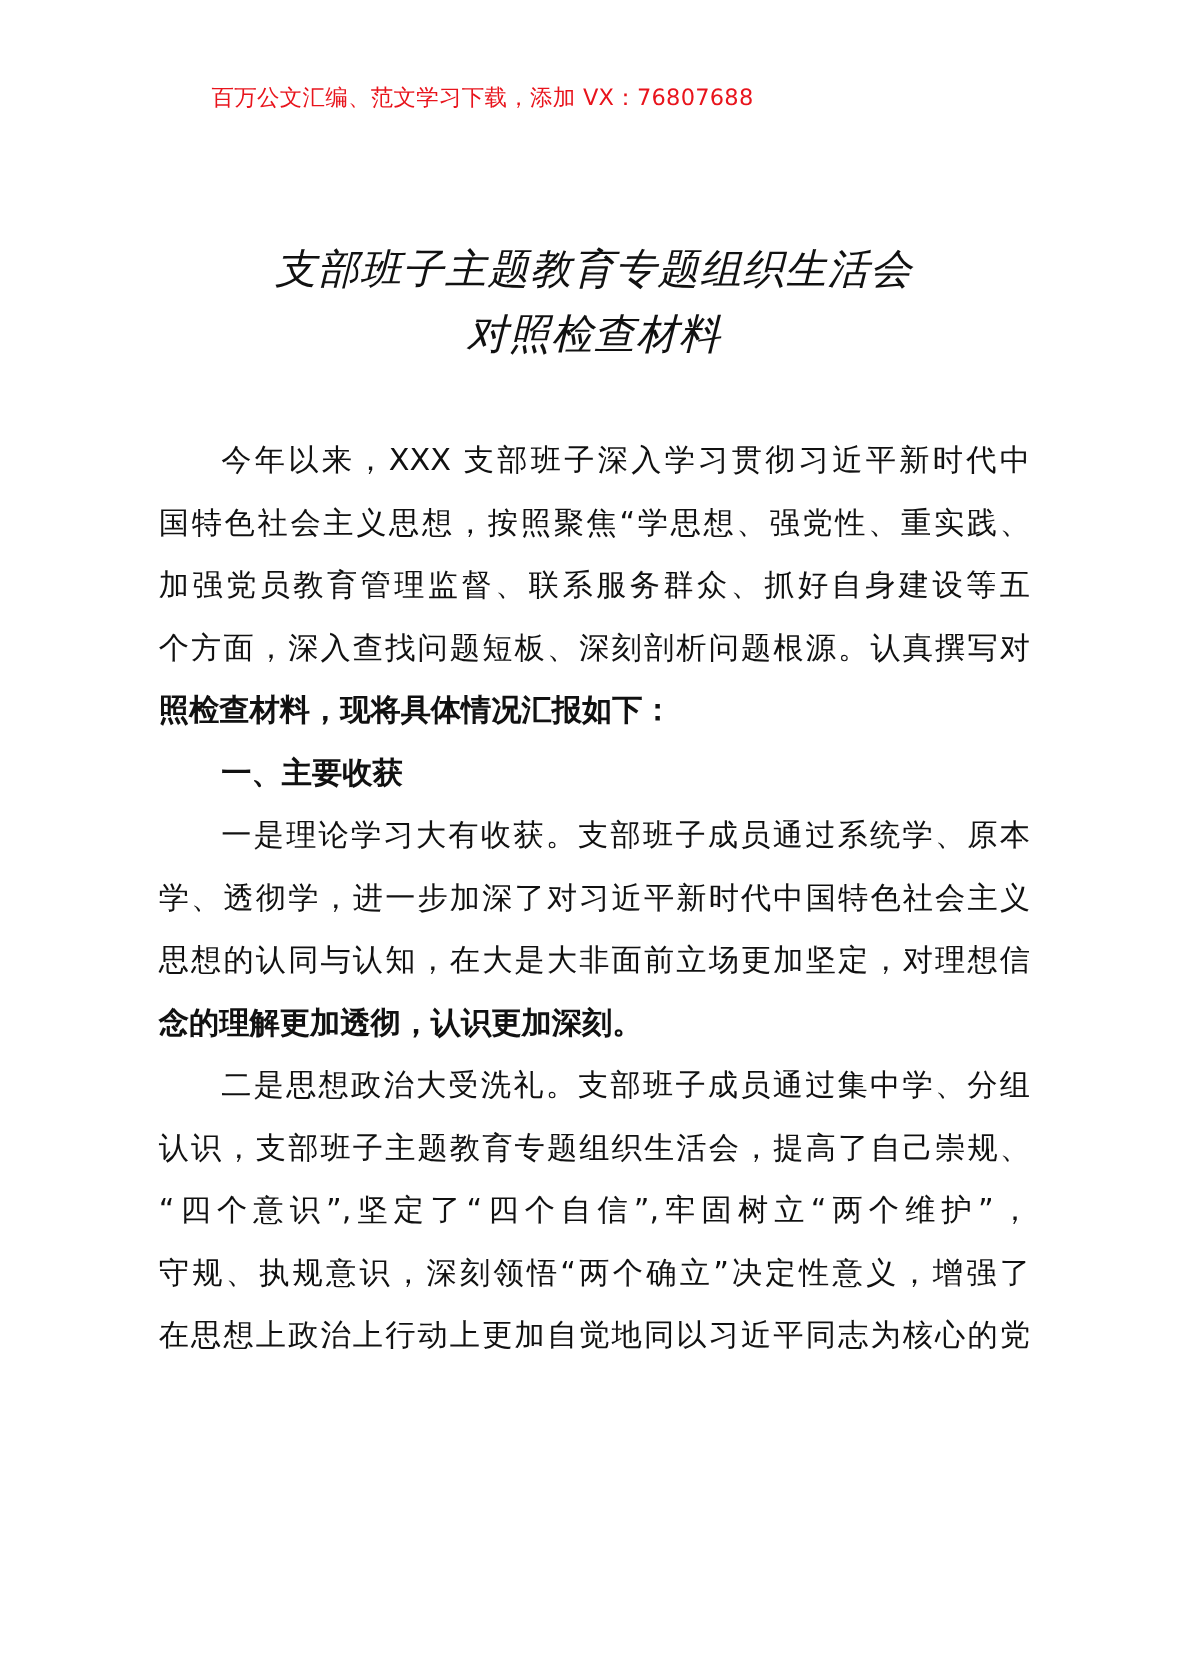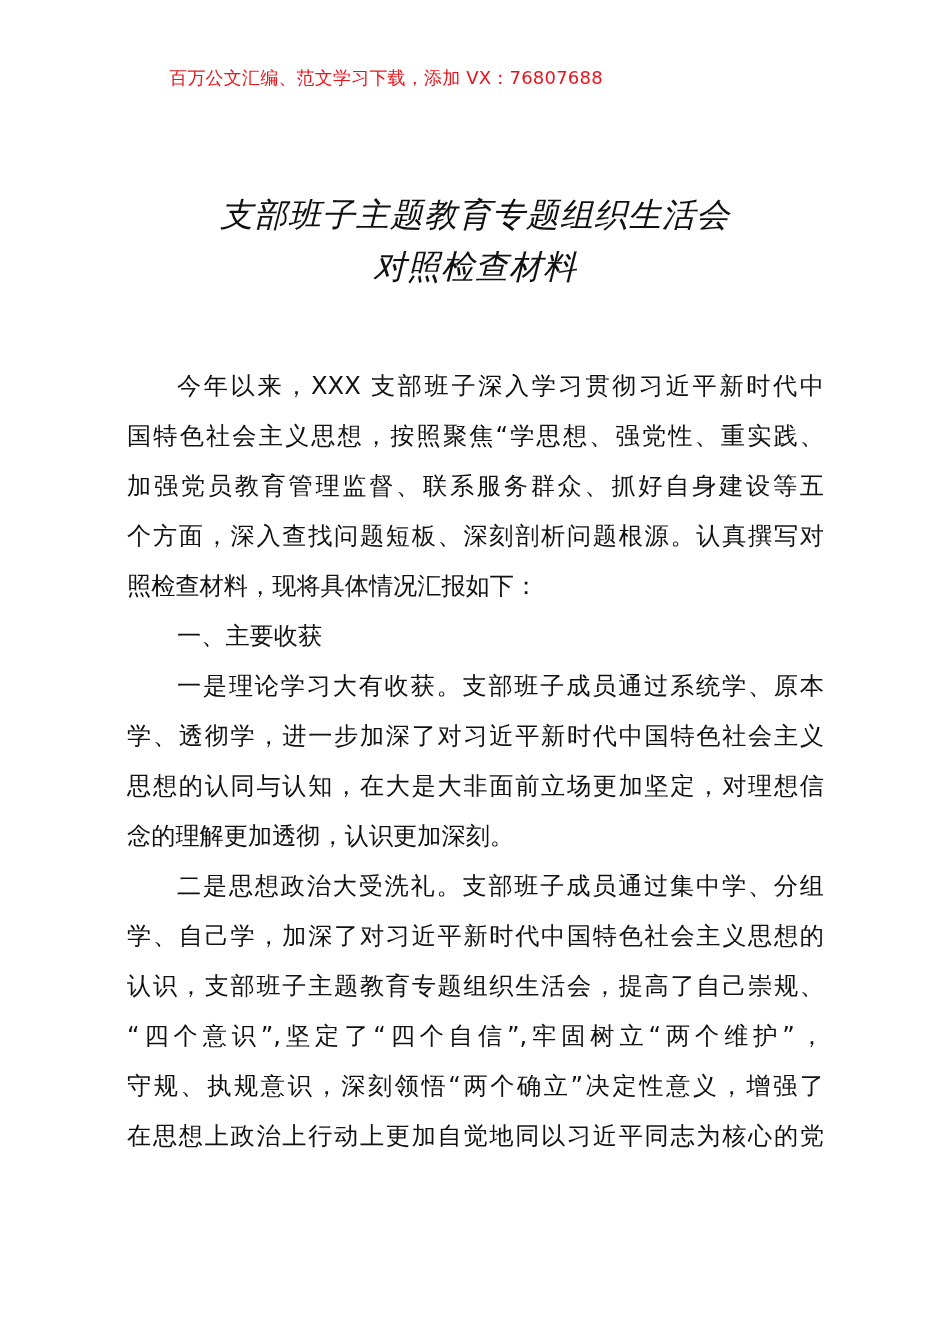--- a/index.html
+++ b/index.html
@@ -32,35 +32,35 @@
       text-align: center;
       font-size: 33px;
       color: #111111;
       letter-spacing: 1px;
       font-style: italic;
     }
     .title.line1 { top: 193px; }
     .title.line2 { top: 245px; }
     .body {
       position: absolute;
-      top: 361px;
+      top: 343px;
       left: 127px;
       width: 697px;
     }
     .line {
       height: 50px;
       line-height: 50px;
       font-size: 24.2px;
       white-space: nowrap;
       text-align: justify;
       text-align-last: justify;
       letter-spacing: 0px;
     }
     .line.indent { padding-left: 50px; }
-    .line.last { text-align-last: left; }
+    .line.last { text-align-last: left; font-weight: bold; }
   </style>
 </head>
 <body>
 
 <div class="header-note">百万公文汇编、范文学习下载，添加 VX：76807688</div>
 
 <div class="title line1">支部班子主题教育专题组织生活会</div>
 <div class="title line2">对照检查材料</div>
 
 <div class="body">
@@ -68,18 +68,17 @@
   <div class="line">国特色社会主义思想，按照聚焦“学思想、强党性、重实践、</div>
   <div class="line">加强党员教育管理监督、联系服务群众、抓好自身建设等五</div>
   <div class="line">个方面，深入查找问题短板、深刻剖析问题根源。认真撰写对</div>
   <div class="line last">照检查材料，现将具体情况汇报如下：</div>
   <div class="line indent last">一、主要收获</div>
   <div class="line indent">一是理论学习大有收获。支部班子成员通过系统学、原本</div>
   <div class="line">学、透彻学，进一步加深了对习近平新时代中国特色社会主义</div>
   <div class="line">思想的认同与认知，在大是大非面前立场更加坚定，对理想信</div>
   <div class="line last">念的理解更加透彻，认识更加深刻。</div>
   <div class="line indent">二是思想政治大受洗礼。支部班子成员通过集中学、分组</div>
-  <div class="line">学、自己学，加深了对习近平新时代中国特色社会主义思想的</div>
   <div class="line">认识，支部班子主题教育专题组织生活会，提高了自己崇规、</div>
   <div class="line">“四个意识”,坚定了“四个自信”,牢固树立“两个维护”，</div>
   <div class="line">守规、执规意识，深刻领悟“两个确立”决定性意义，增强了</div>
   <div class="line">在思想上政治上行动上更加自觉地同以习近平同志为核心的党</div>
 </div>
 
 </body></html>

